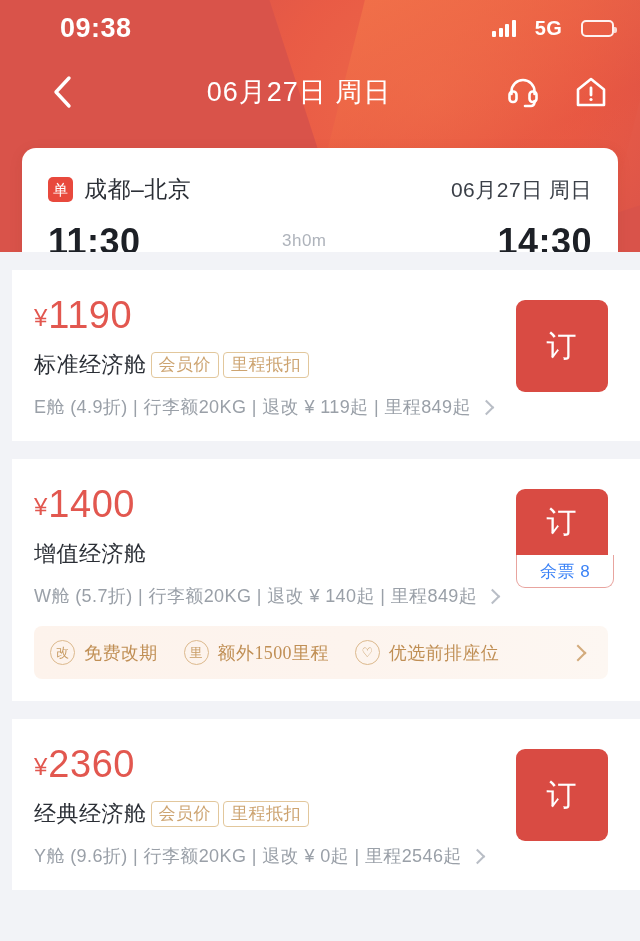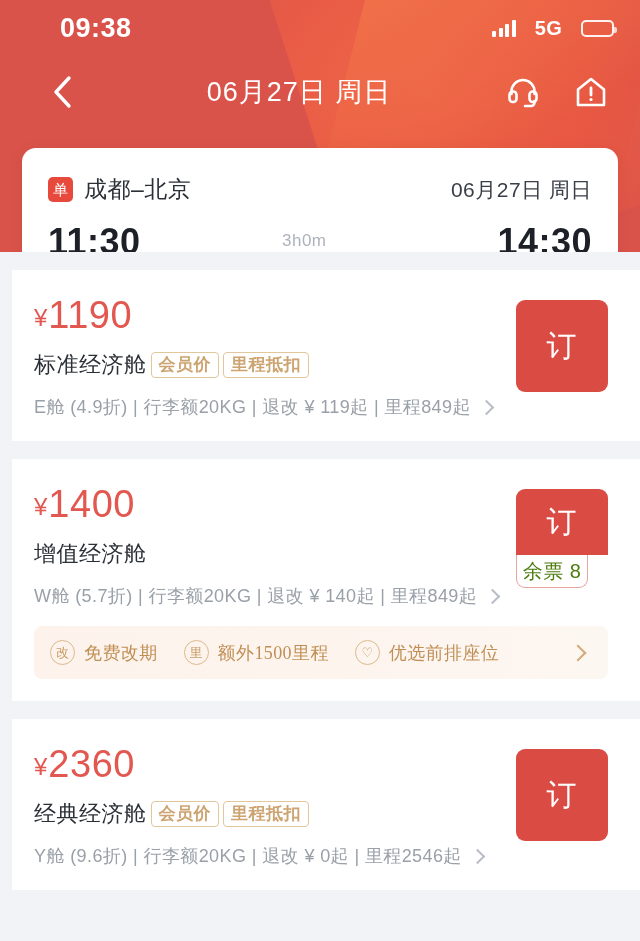--- a/index.html
+++ b/index.html
@@ -182,21 +182,20 @@
   .fare-name-row { display:flex; align-items:center; gap: 4px; flex-wrap: wrap; margin-bottom: 15px; }
   .fare-name { font-size: 22px; color:#2b2f36; letter-spacing: .5px; }
   .fare-tag {
     font-size: 17px;
     color: #cda471;
     border: 1px solid #e2c79c;
     border-radius: 4px;
     padding: 3px 7px 4px 7px;
     line-height: 1;
     letter-spacing: .5px;
-    font-weight: bold;
   }
 
   .fare-detail {
     display:flex; align-items:center; gap: 10px;
     font-size: 18px; color:#9aa0a8; letter-spacing: .4px;
     white-space: nowrap;
   }
   .chev-sm {
     display:inline-block;
     width: 11px; height: 11px;
@@ -220,28 +219,28 @@
     color:#fff;
     font-size: 30px;
     display:flex; align-items:center; justify-content:center;
     letter-spacing: 1px;
   }
   .order-btn-wrap.has-stock .order-btn {
     height: 66px;
     border-radius: 9px 9px 0 0;
   }
   .stock-badge {
-    width: 72px;
+    width: 98px;
     height: 33px;
     border: 1px solid #e8a49f;
     border-top: none;
     border-radius: 0 0 9px 9px;
     background: #fff;
-    color: #4d7c0f;
-    font-size: 20px;
+    color: #3b82f6;
+    font-size: 17px;
     display:flex; align-items:center; justify-content:center;
     letter-spacing: .5px;
   }
 
   
   .benefits {
     margin-top: 18px;
     background: linear-gradient(90deg, #fdf3ec 0%, #fdf4ee 55%, #fdf7f2 100%);
     border-radius: 8px;
     padding: 14px 16px;

